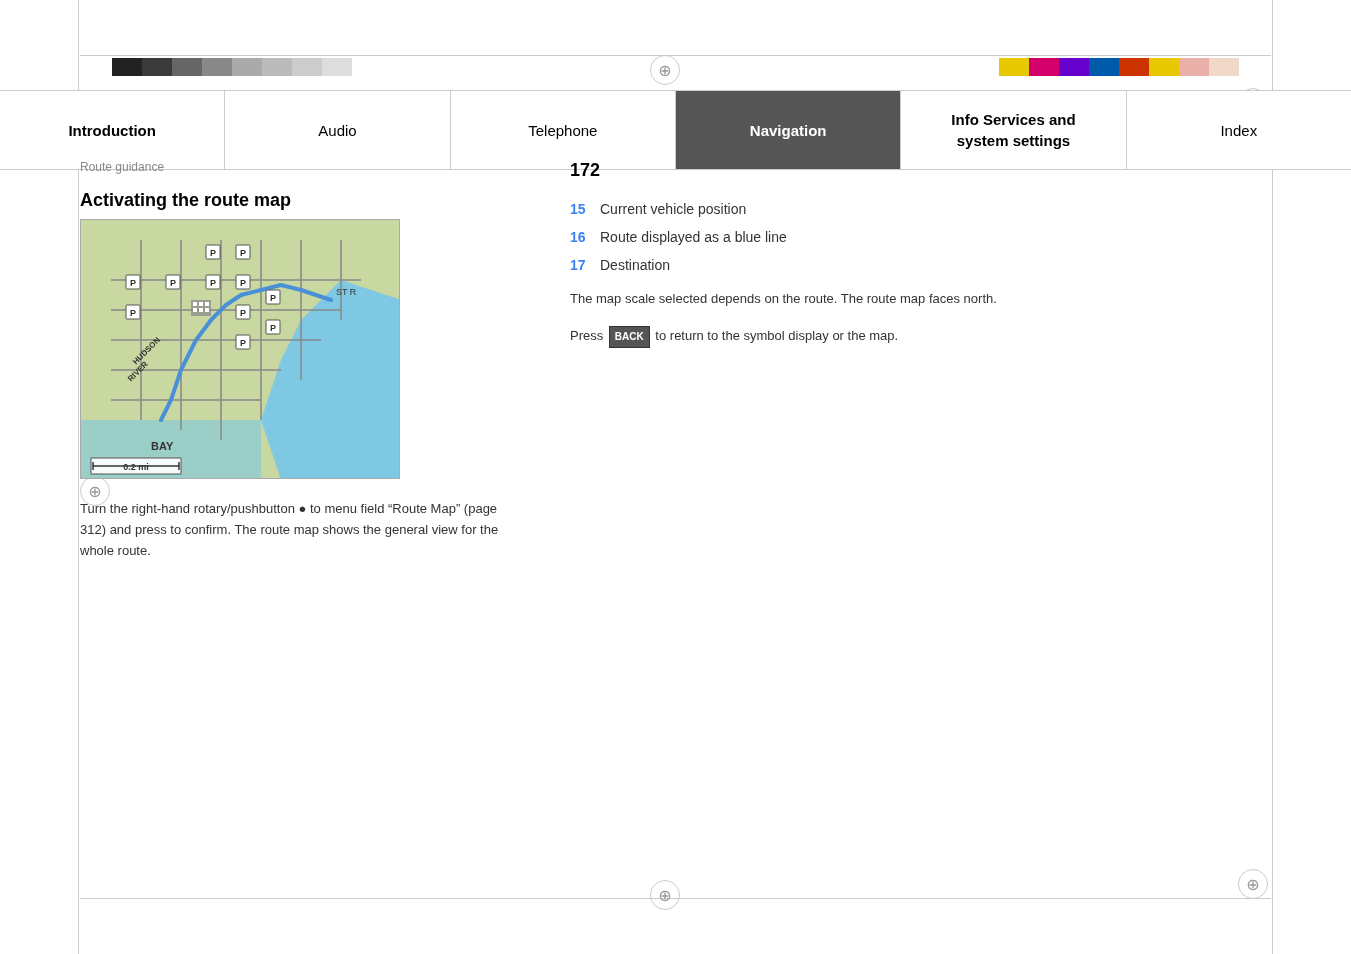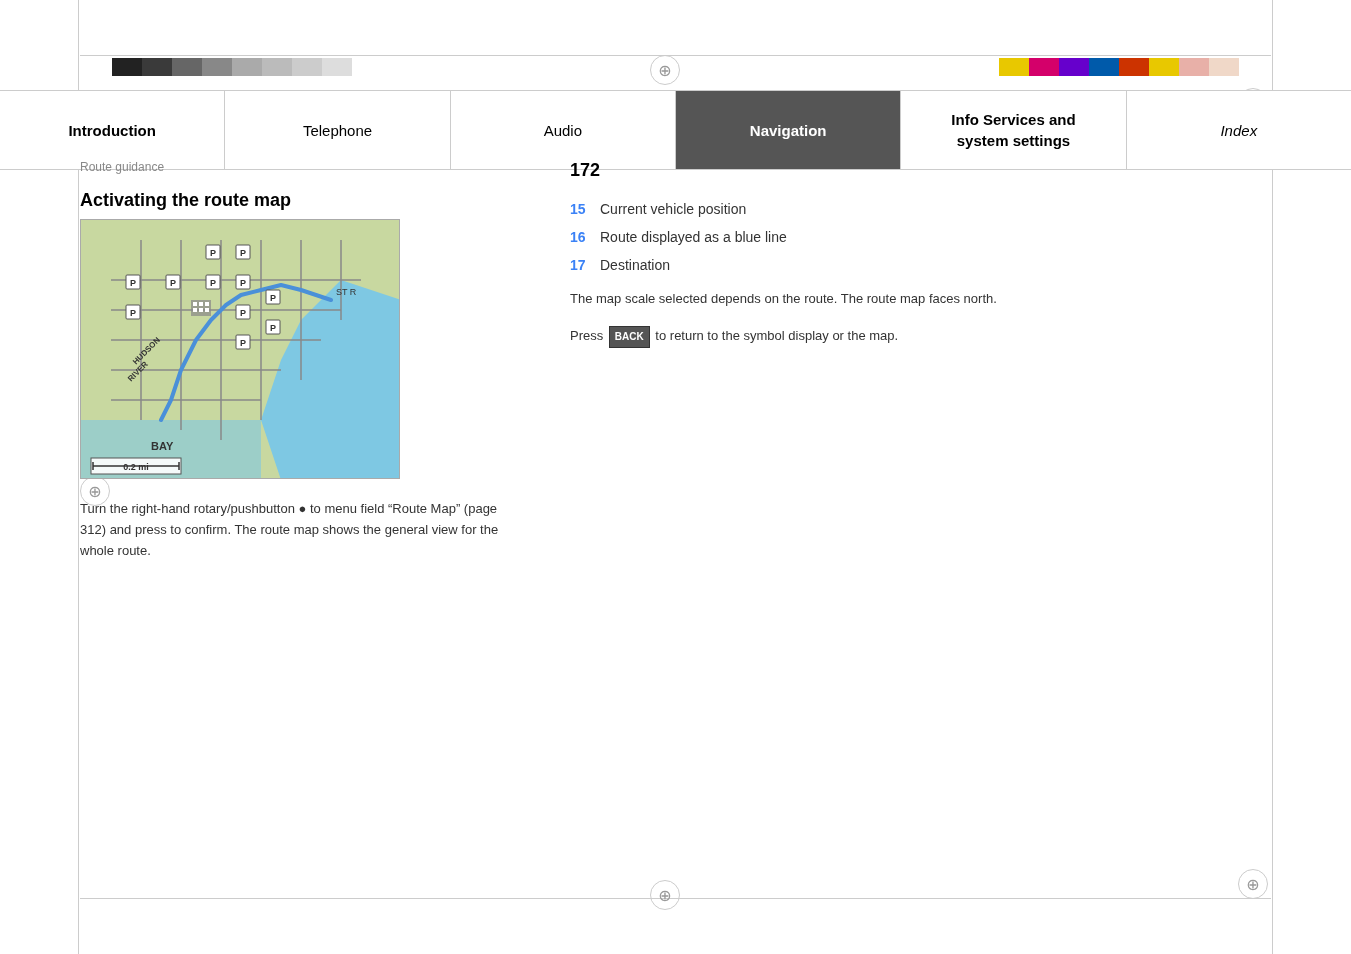--- a/index.html
+++ b/index.html
@@ -35,21 +35,21 @@
       align-items: center;
       justify-content: center;
       padding: 18px 10px;
       font-size: 15px;
       font-weight: normal;
       text-align: center;
       border-right: 1px solid #ccc;
       cursor: pointer;
       color: #000;
     }
-    .nav-tab:last-child { border-right: none; font-style: italic; }
+    .nav-tab:last-child { border-right: none; }
     .nav-tab.active {
       background: #555;
       color: #fff;
       font-weight: bold;
     }
     .nav-tab.bold { font-weight: bold; }
 
     
     .left-border {
       position: absolute;
@@ -250,24 +250,24 @@
   <div class="cb" style="background:#e8c800;"></div>
   <div class="cb" style="background:#e8b0a8;"></div>
   <div class="cb" style="background:#f0d8c8;"></div>
 </div>
 
 <div class="nav-tabs">
   <div class="nav-tab bold">
     <span>Introduction</span>
   </div>
   <div class="nav-tab">
+    <span>Audio</span>
+  </div>
+  <div class="nav-tab">
     <span>Telephone</span>
-  </div>
-  <div class="nav-tab">
-    <span>Audio</span>
   </div>
   <div class="nav-tab active">
     <span>Navigation</span>
   </div>
   <div class="nav-tab bold" style="line-height:1.4;">
     Info Services and<br>system settings
   </div>
   <div class="nav-tab">
     <span>Index</span>
   </div>

